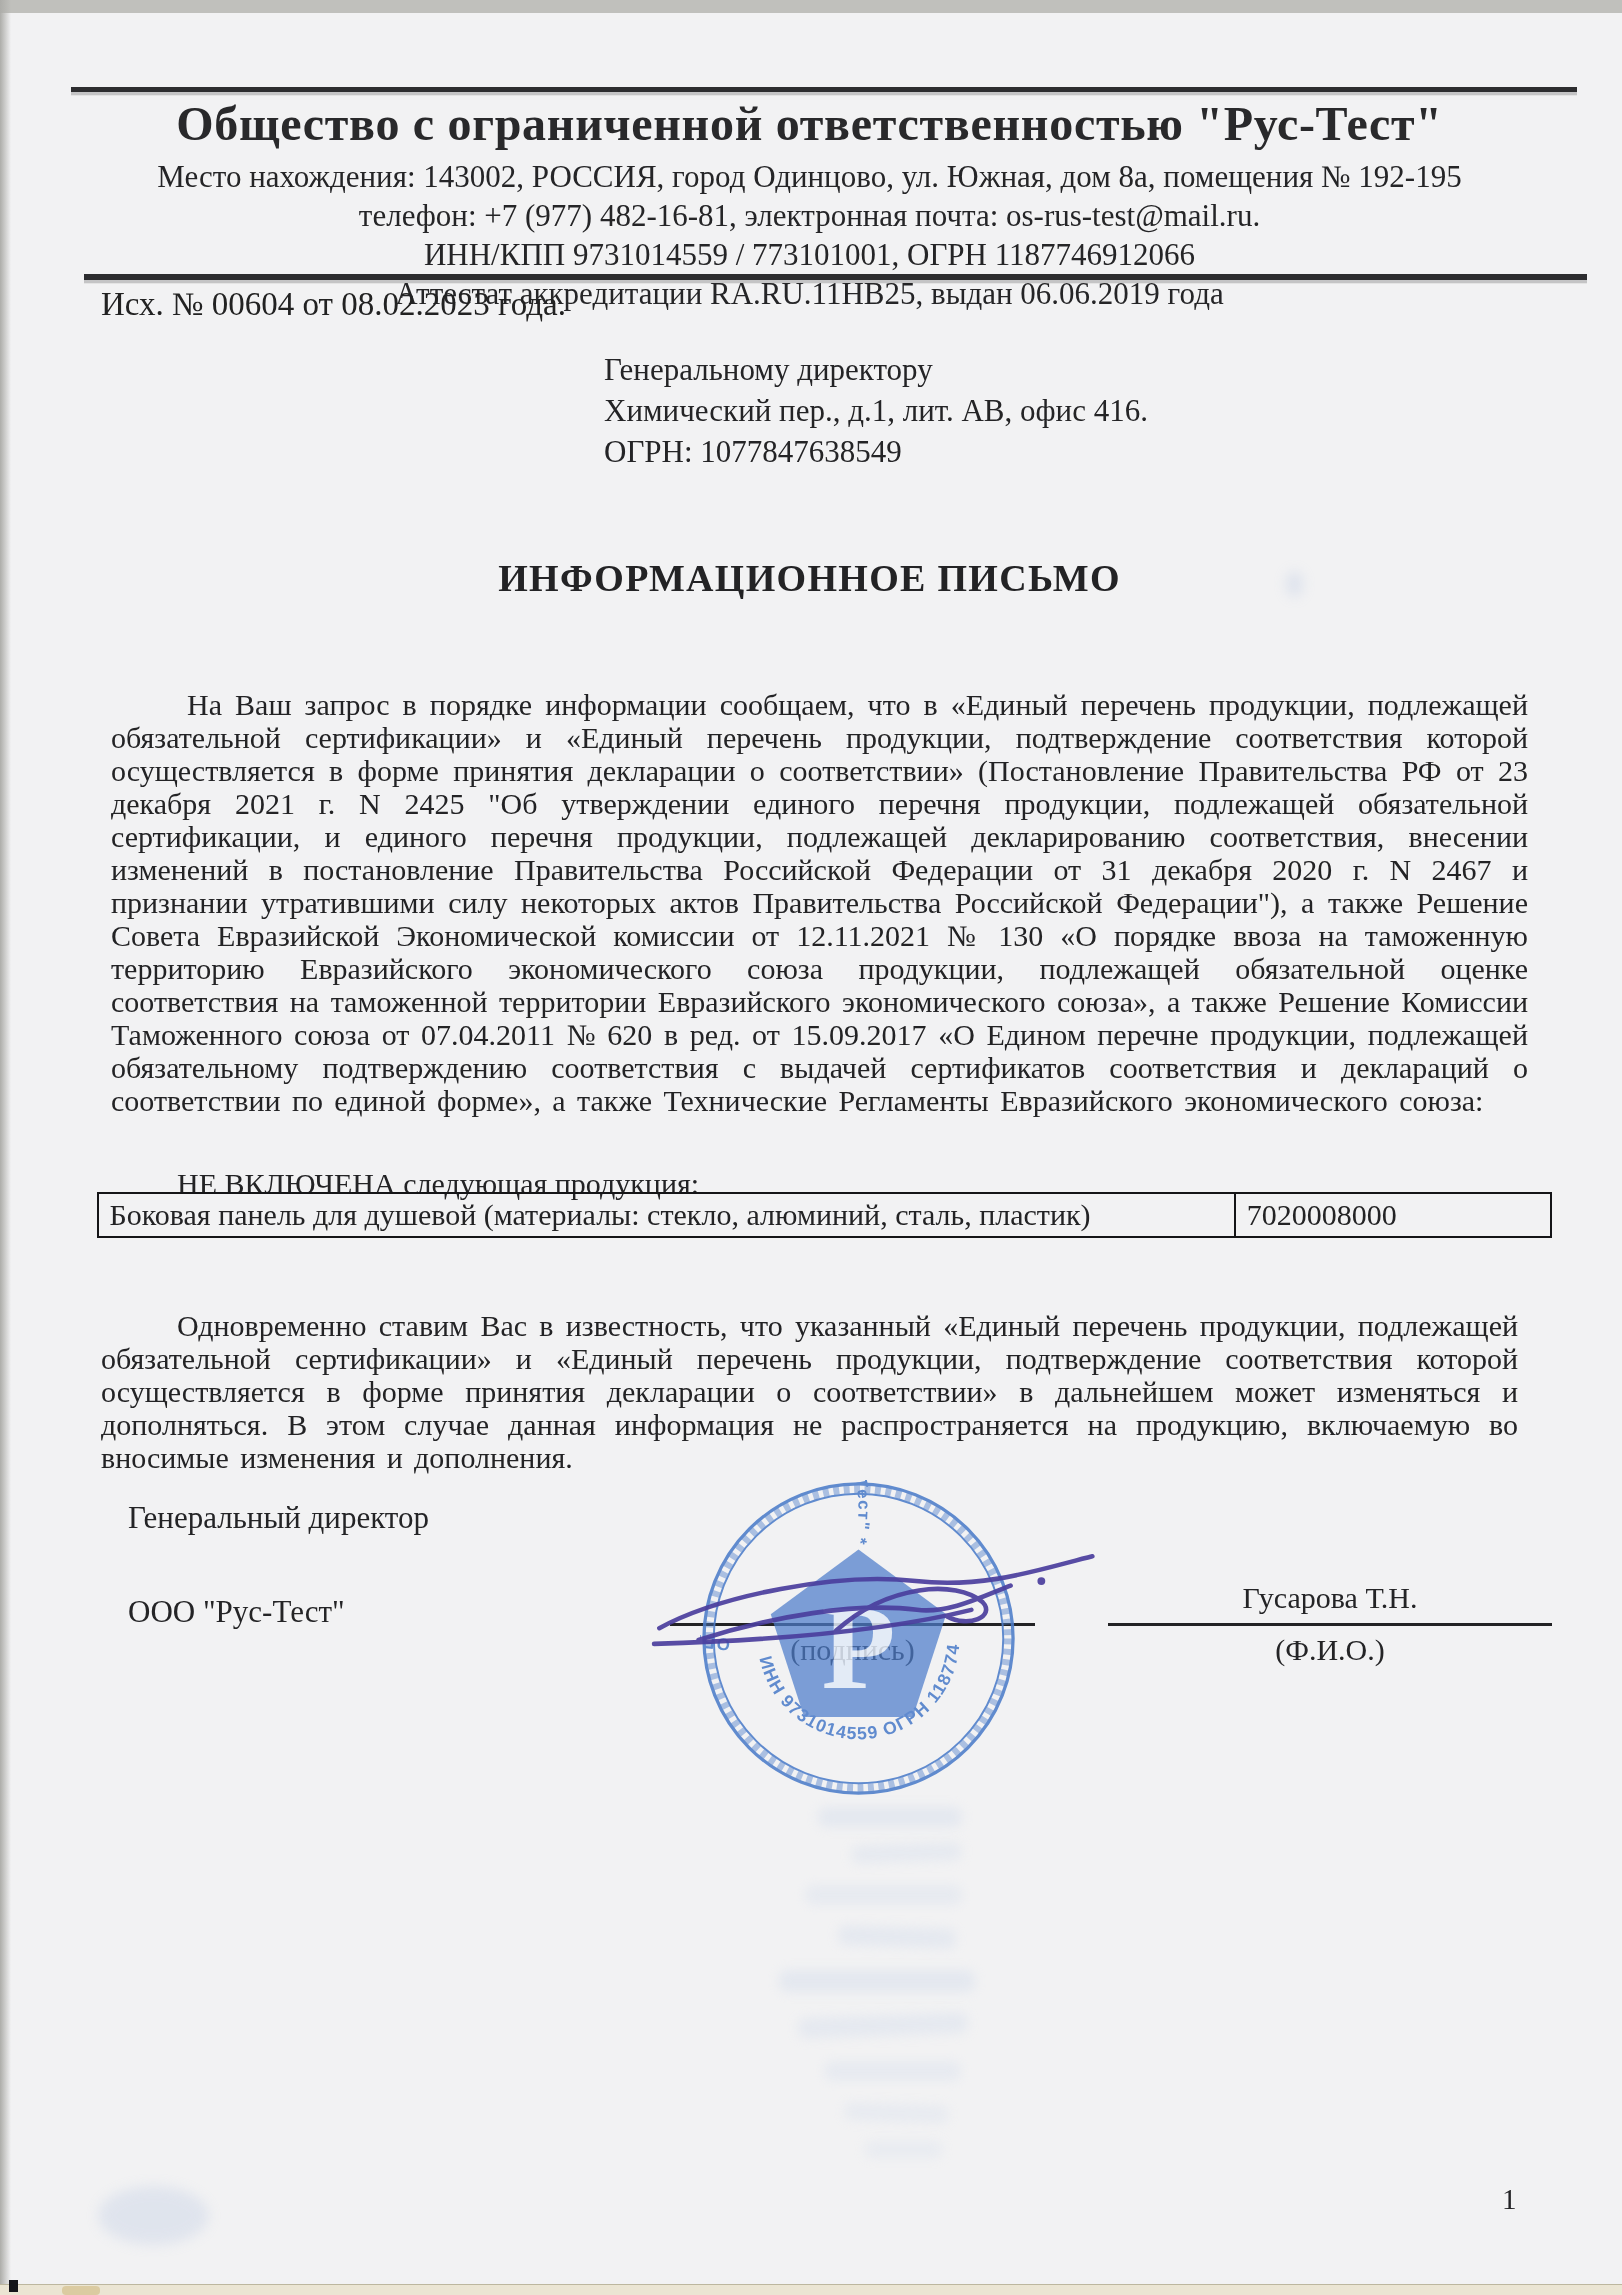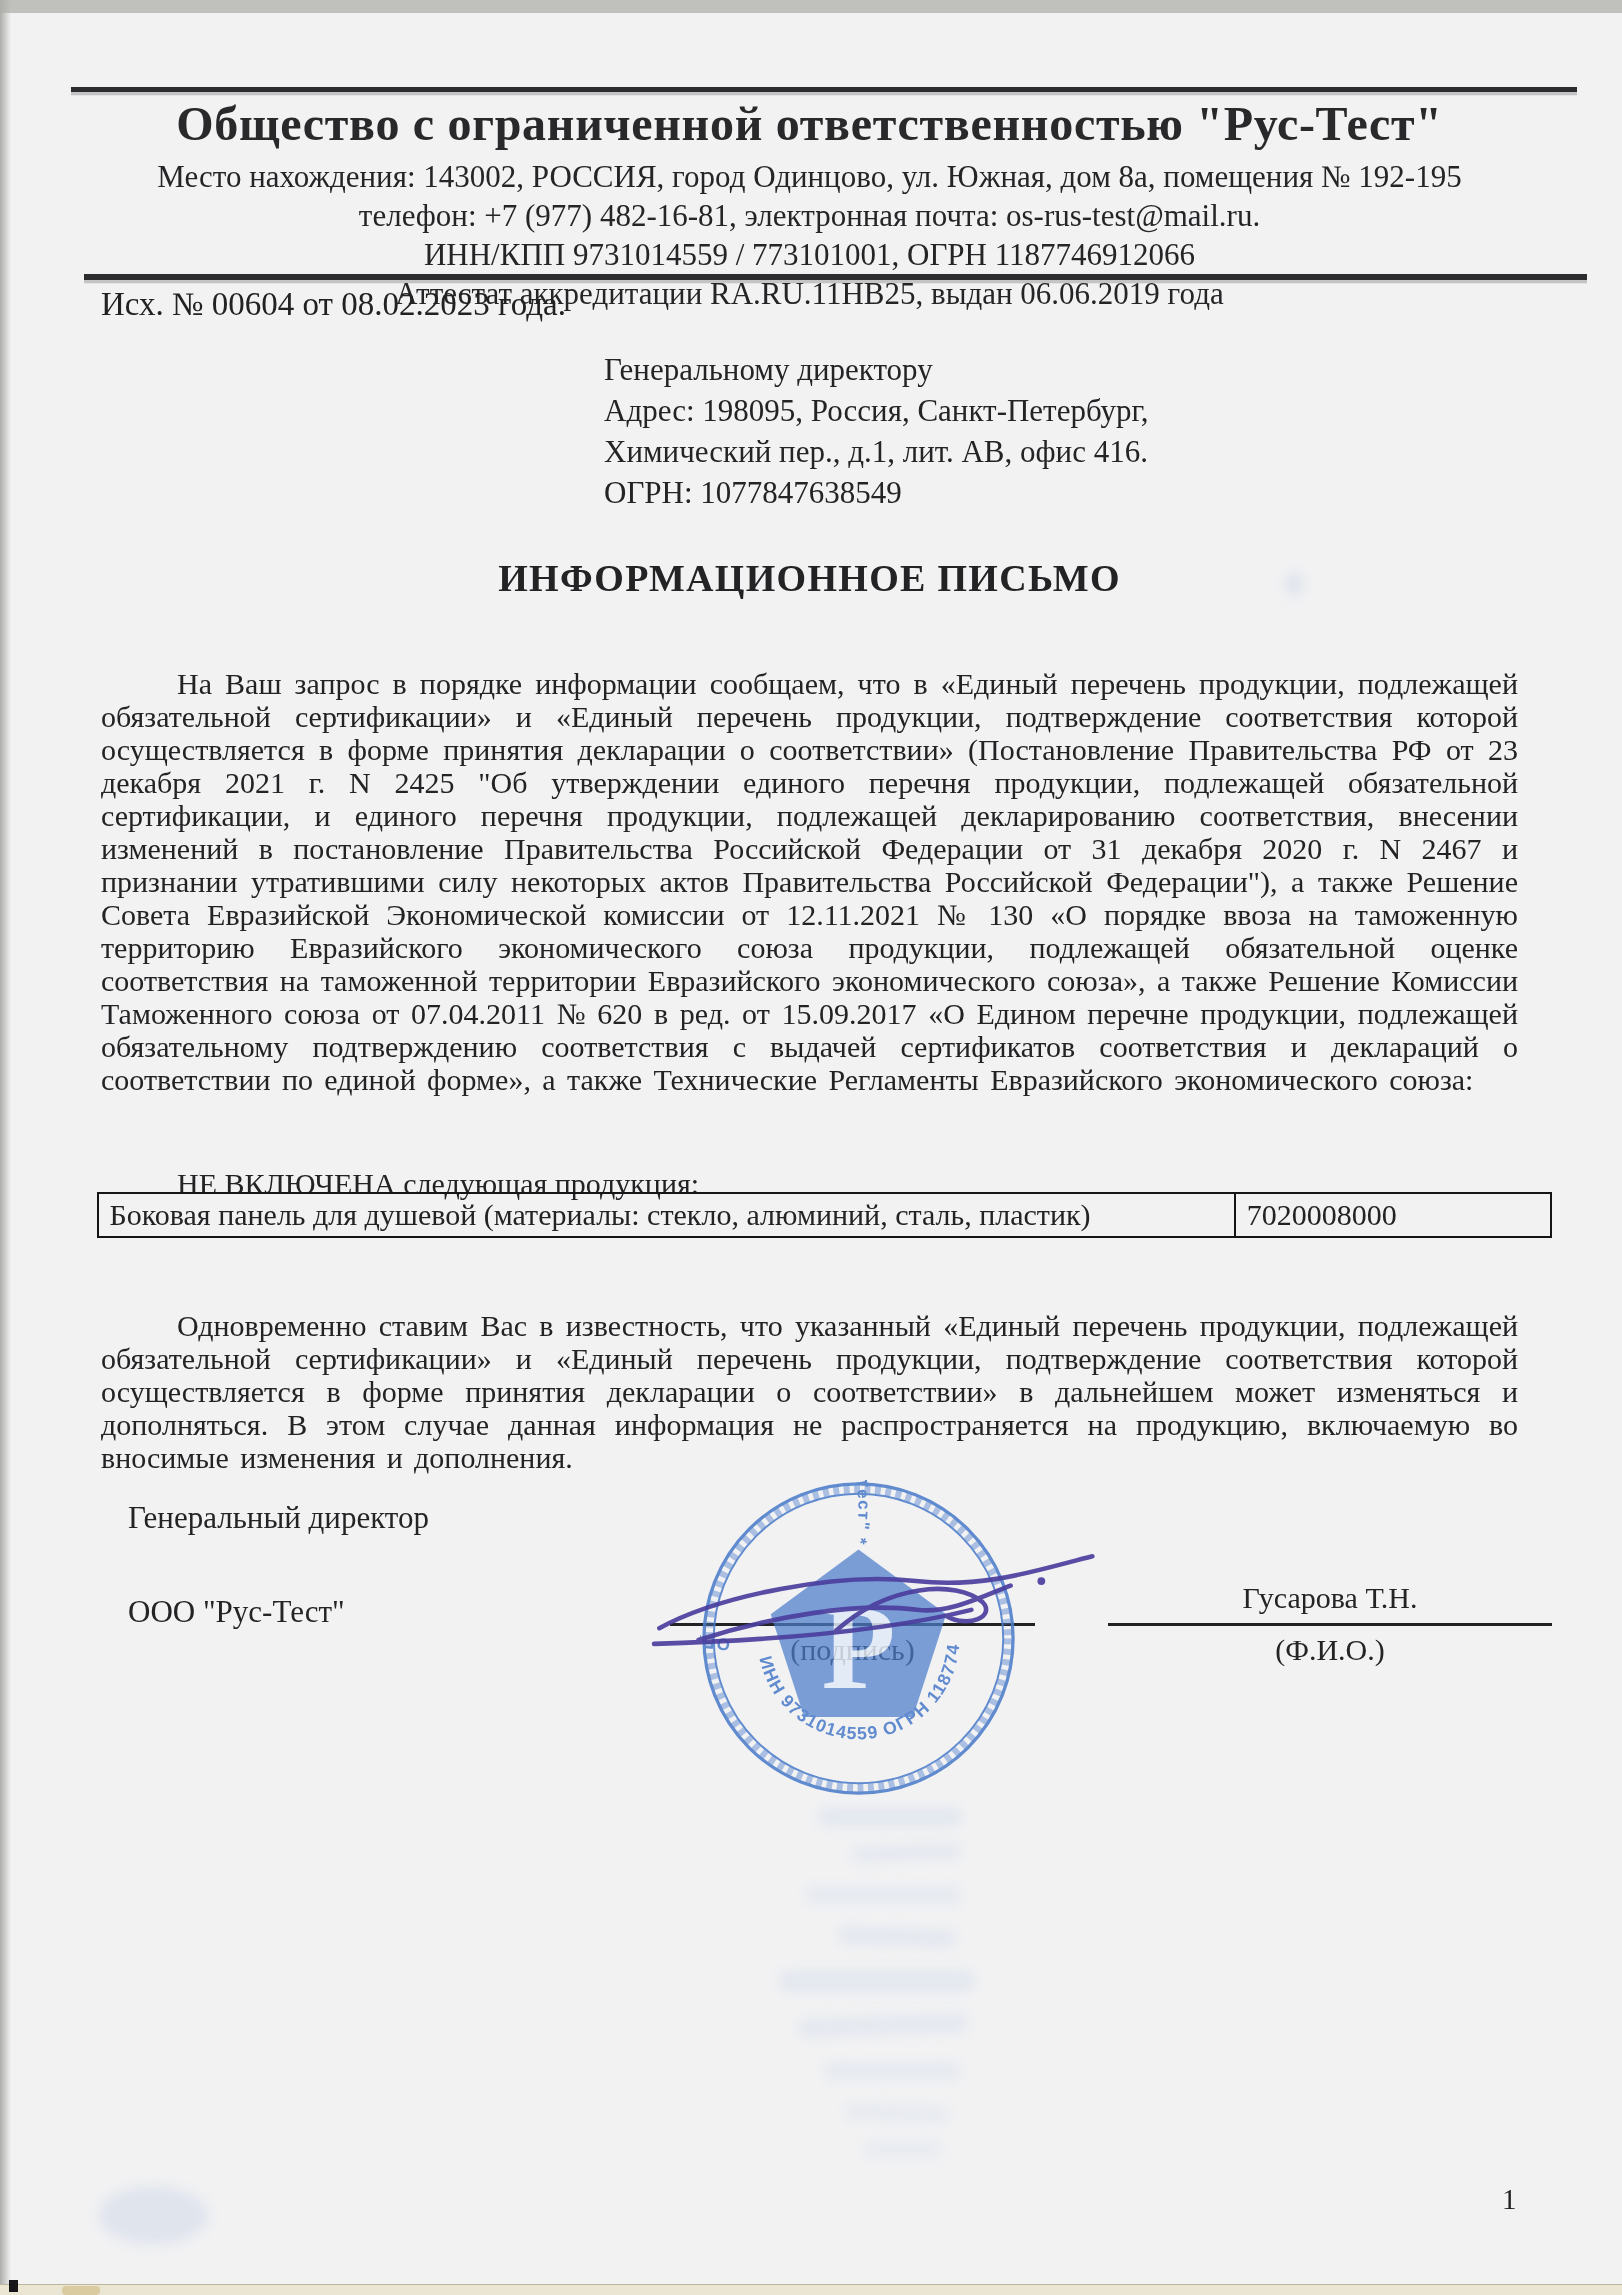--- a/index.html
+++ b/index.html
@@ -42,21 +42,21 @@
     position:absolute;left:101px;top:556px;width:1417px;
     text-align:center;font-weight:bold;font-size:38px;letter-spacing:1.3px;color:#232325;
   }
 
   .body-par{
     position:absolute;left:101px;width:1417px;
     font-size:30px;line-height:33px;
     text-align:justify;text-indent:76px;
     margin:0;color:#232325;word-spacing:3.9px;
   }
-  .par1{top:667px;}
+  .par1{top:688px;margin-left:10px;}
   .par2{top:1309px;}
   .not-included{
     position:absolute;left:101px;top:1167px;width:1417px;
     font-size:30px;text-indent:76px;color:#232325;
   }
 
   table.prod{
     position:absolute;left:97px;top:1192px;width:1455px;
     border-collapse:collapse;font-size:30px;color:#232325;
     table-layout:fixed;
@@ -112,21 +112,20 @@
     <div>телефон: +7 (977) 482-16-81, электронная почта: os-rus-test@mail.ru.</div>
     <div>ИНН/КПП 9731014559 / 773101001, ОГРН 1187746912066</div>
     <div>Аттестат аккредитации RA.RU.11НВ25, выдан 06.06.2019 года</div>
   </div>
   <div class="rule rule-bottom"></div>
 
   <div class="ref-line">Исх. № 00604 от 08.02.2023 года.</div>
 
   <div class="recipient">
     <div>Генеральному директору</div>
-    <div>Адрес: 198095, Россия, Санкт-Петербург,</div>
     <div>Химический пер., д.1, лит. АВ, офис 416.</div>
     <div>ОГРН: 1077847638549</div>
   </div>
 
   <div class="doc-title">ИНФОРМАЦИОННОЕ ПИСЬМО</div>
 
   <p class="body-par par1">На Ваш запрос в порядке информации сообщаем, что в «Единый перечень продукции, подлежащей обязательной сертификации» и «Единый перечень продукции, подтверждение соответствия которой осуществляется в форме принятия декларации о соответствии» (Постановление Правительства РФ от 23 декабря 2021 г. N 2425 "Об утверждении единого перечня продукции, подлежащей обязательной сертификации, и единого перечня продукции, подлежащей декларированию соответствия, внесении изменений в постановление Правительства Российской Федерации от 31 декабря 2020 г. N 2467 и признании утратившими силу некоторых актов Правительства Российской Федерации"), а также Решение Совета Евразийской Экономической комиссии от 12.11.2021 № 130 «О порядке ввоза на таможенную территорию Евразийского экономического союза продукции, подлежащей обязательной оценке соответствия на таможенной территории Евразийского экономического союза», а также Решение Комиссии Таможенного союза от 07.04.2011 № 620 в ред. от 15.09.2017 «О Едином перечне продукции, подлежащей обязательному подтверждению соответствия с выдачей сертификатов соответствия и деклараций о соответствии по единой форме», а также Технические Регламенты Евразийского экономического союза:</p>
 
   <div class="not-included">НЕ ВКЛЮЧЕНА следующая продукция:</div>
 

